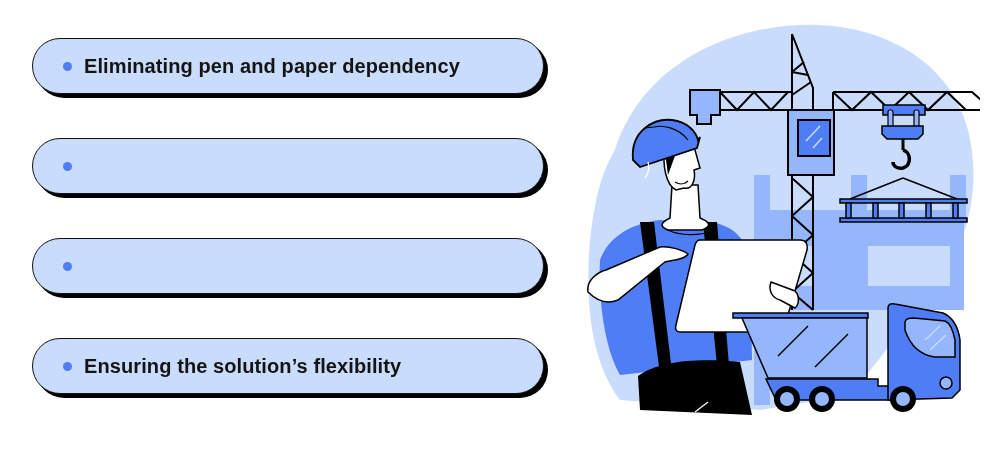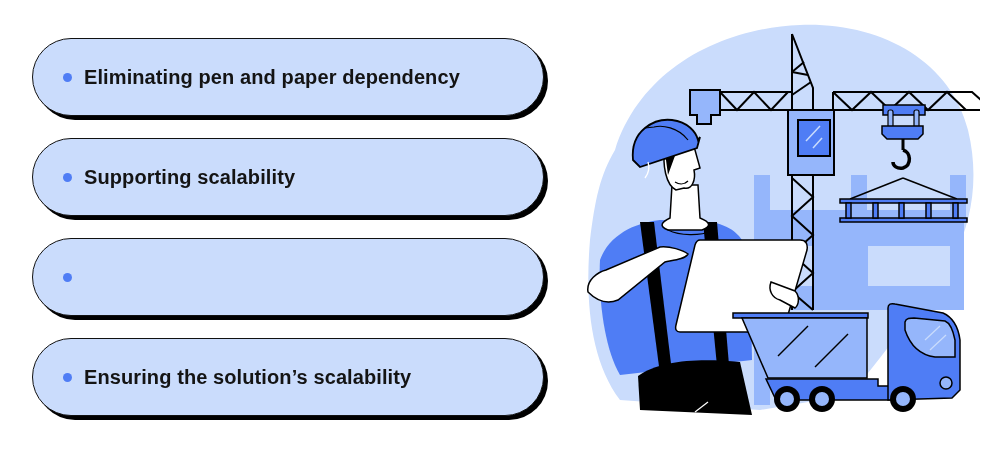--- a/index.html
+++ b/index.html
@@ -17,21 +17,21 @@
     .list {
       position: absolute;
       left: 32px;
       top: 38px;
       width: 520px;
     }
     .card {
       position: absolute;
       left: 0;
       width: 512px;
-      height: 78px;
+      height: 56px;
       box-sizing: border-box;
       background: #cadcfc;
       border: 1.5px solid #111111;
       border-radius: 40px;
       box-shadow: 4px 4px 0 0 #000000;
       display: flex;
       align-items: center;
       padding-left: 30px;
     }
     .card .dot {
@@ -63,28 +63,27 @@
 </head>
 <body>
 
 <div class="list">
   <div class="card" style="top:0px;">
     <span class="dot"></span>
     <span class="label">Eliminating pen and paper dependency</span>
   </div>
   <div class="card" style="top:100px;">
     <span class="dot"></span>
-    <span class="label">Supporting scalability</span>
   </div>
   <div class="card" style="top:200px;">
     <span class="dot"></span>
   </div>
   <div class="card" style="top:300px;">
     <span class="dot"></span>
-    <span class="label">Ensuring the solution’s scalability</span>
+    <span class="label">Ensuring the solution’s flexibility</span>
   </div>
 </div>
 
 <div class="illustration">
   <svg width="400" height="410" viewBox="580 20 400 410" xmlns="http://www.w3.org/2000/svg">
 
     <path d="M 615 150 C 640 70, 720 28, 800 25 C 880 22, 950 60, 968 130 C 985 200, 960 260, 925 300 C 900 330, 880 360, 850 395 L 760 410 L 620 400 C 590 360, 585 300, 590 240 C 595 200, 600 175, 615 150 Z" fill="#cadcfc"></path>
 
     <g fill="#95b6fb">
       <rect x="754" y="175" width="16" height="230"></rect>

